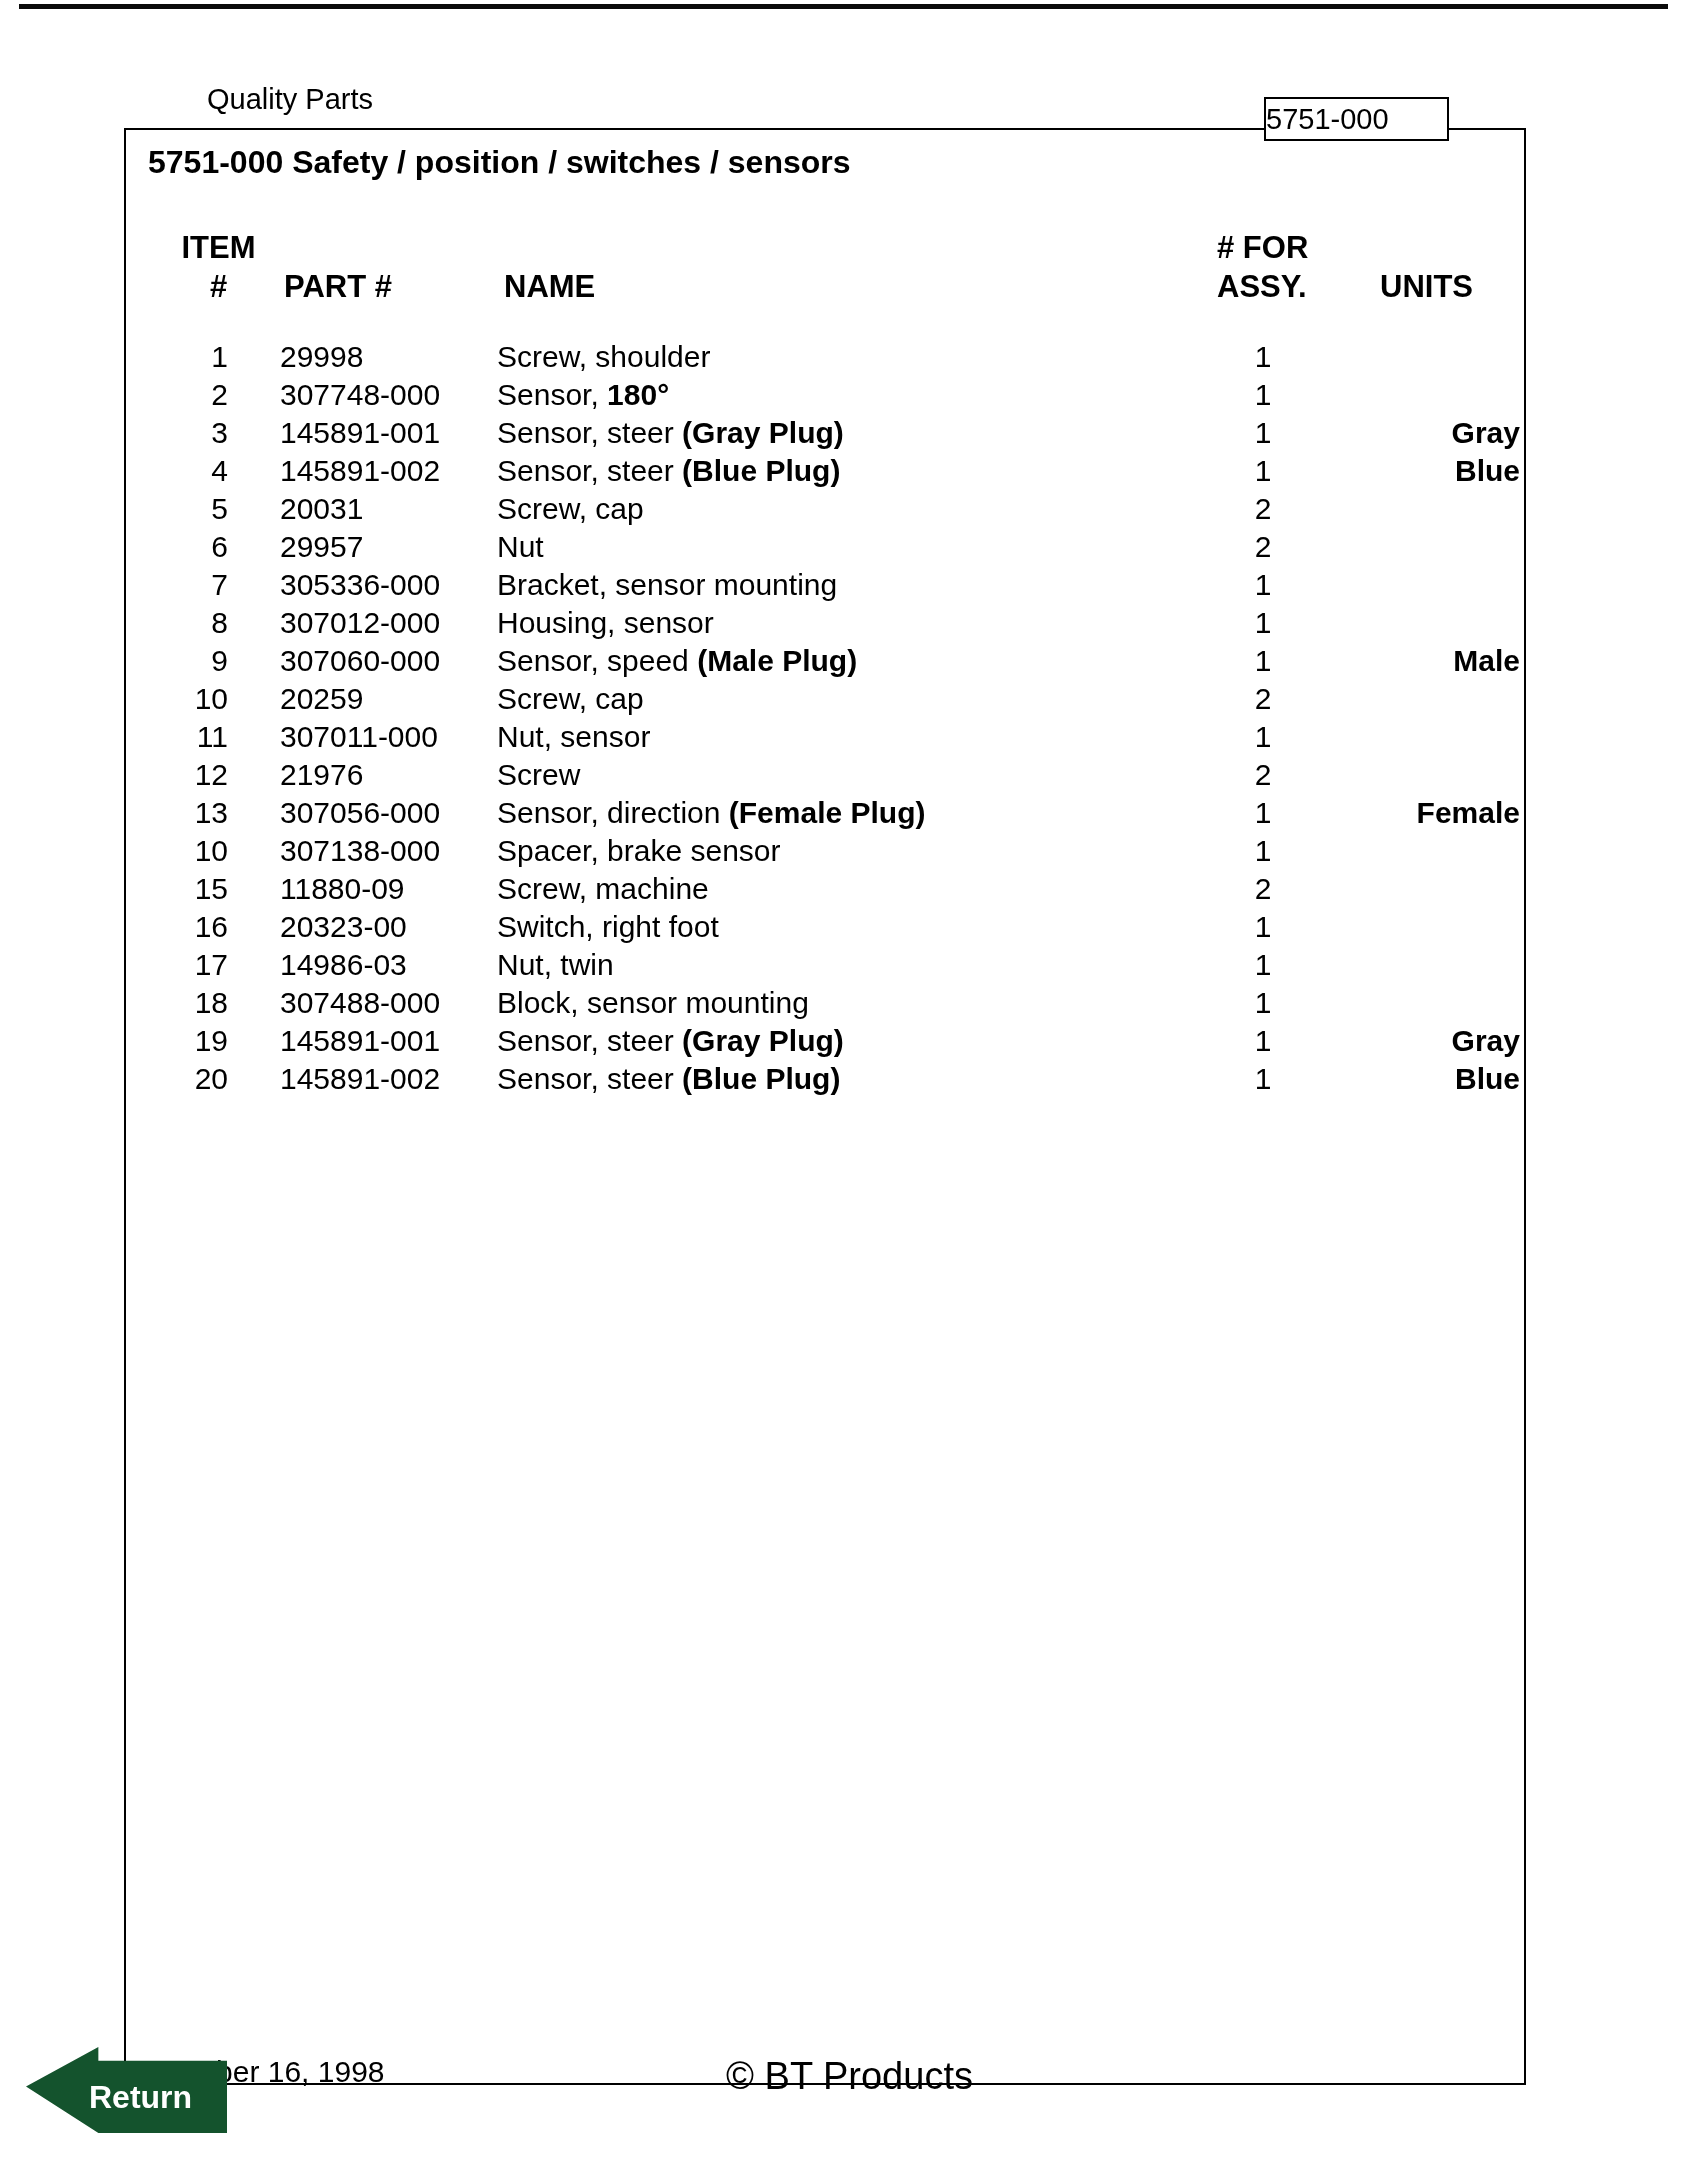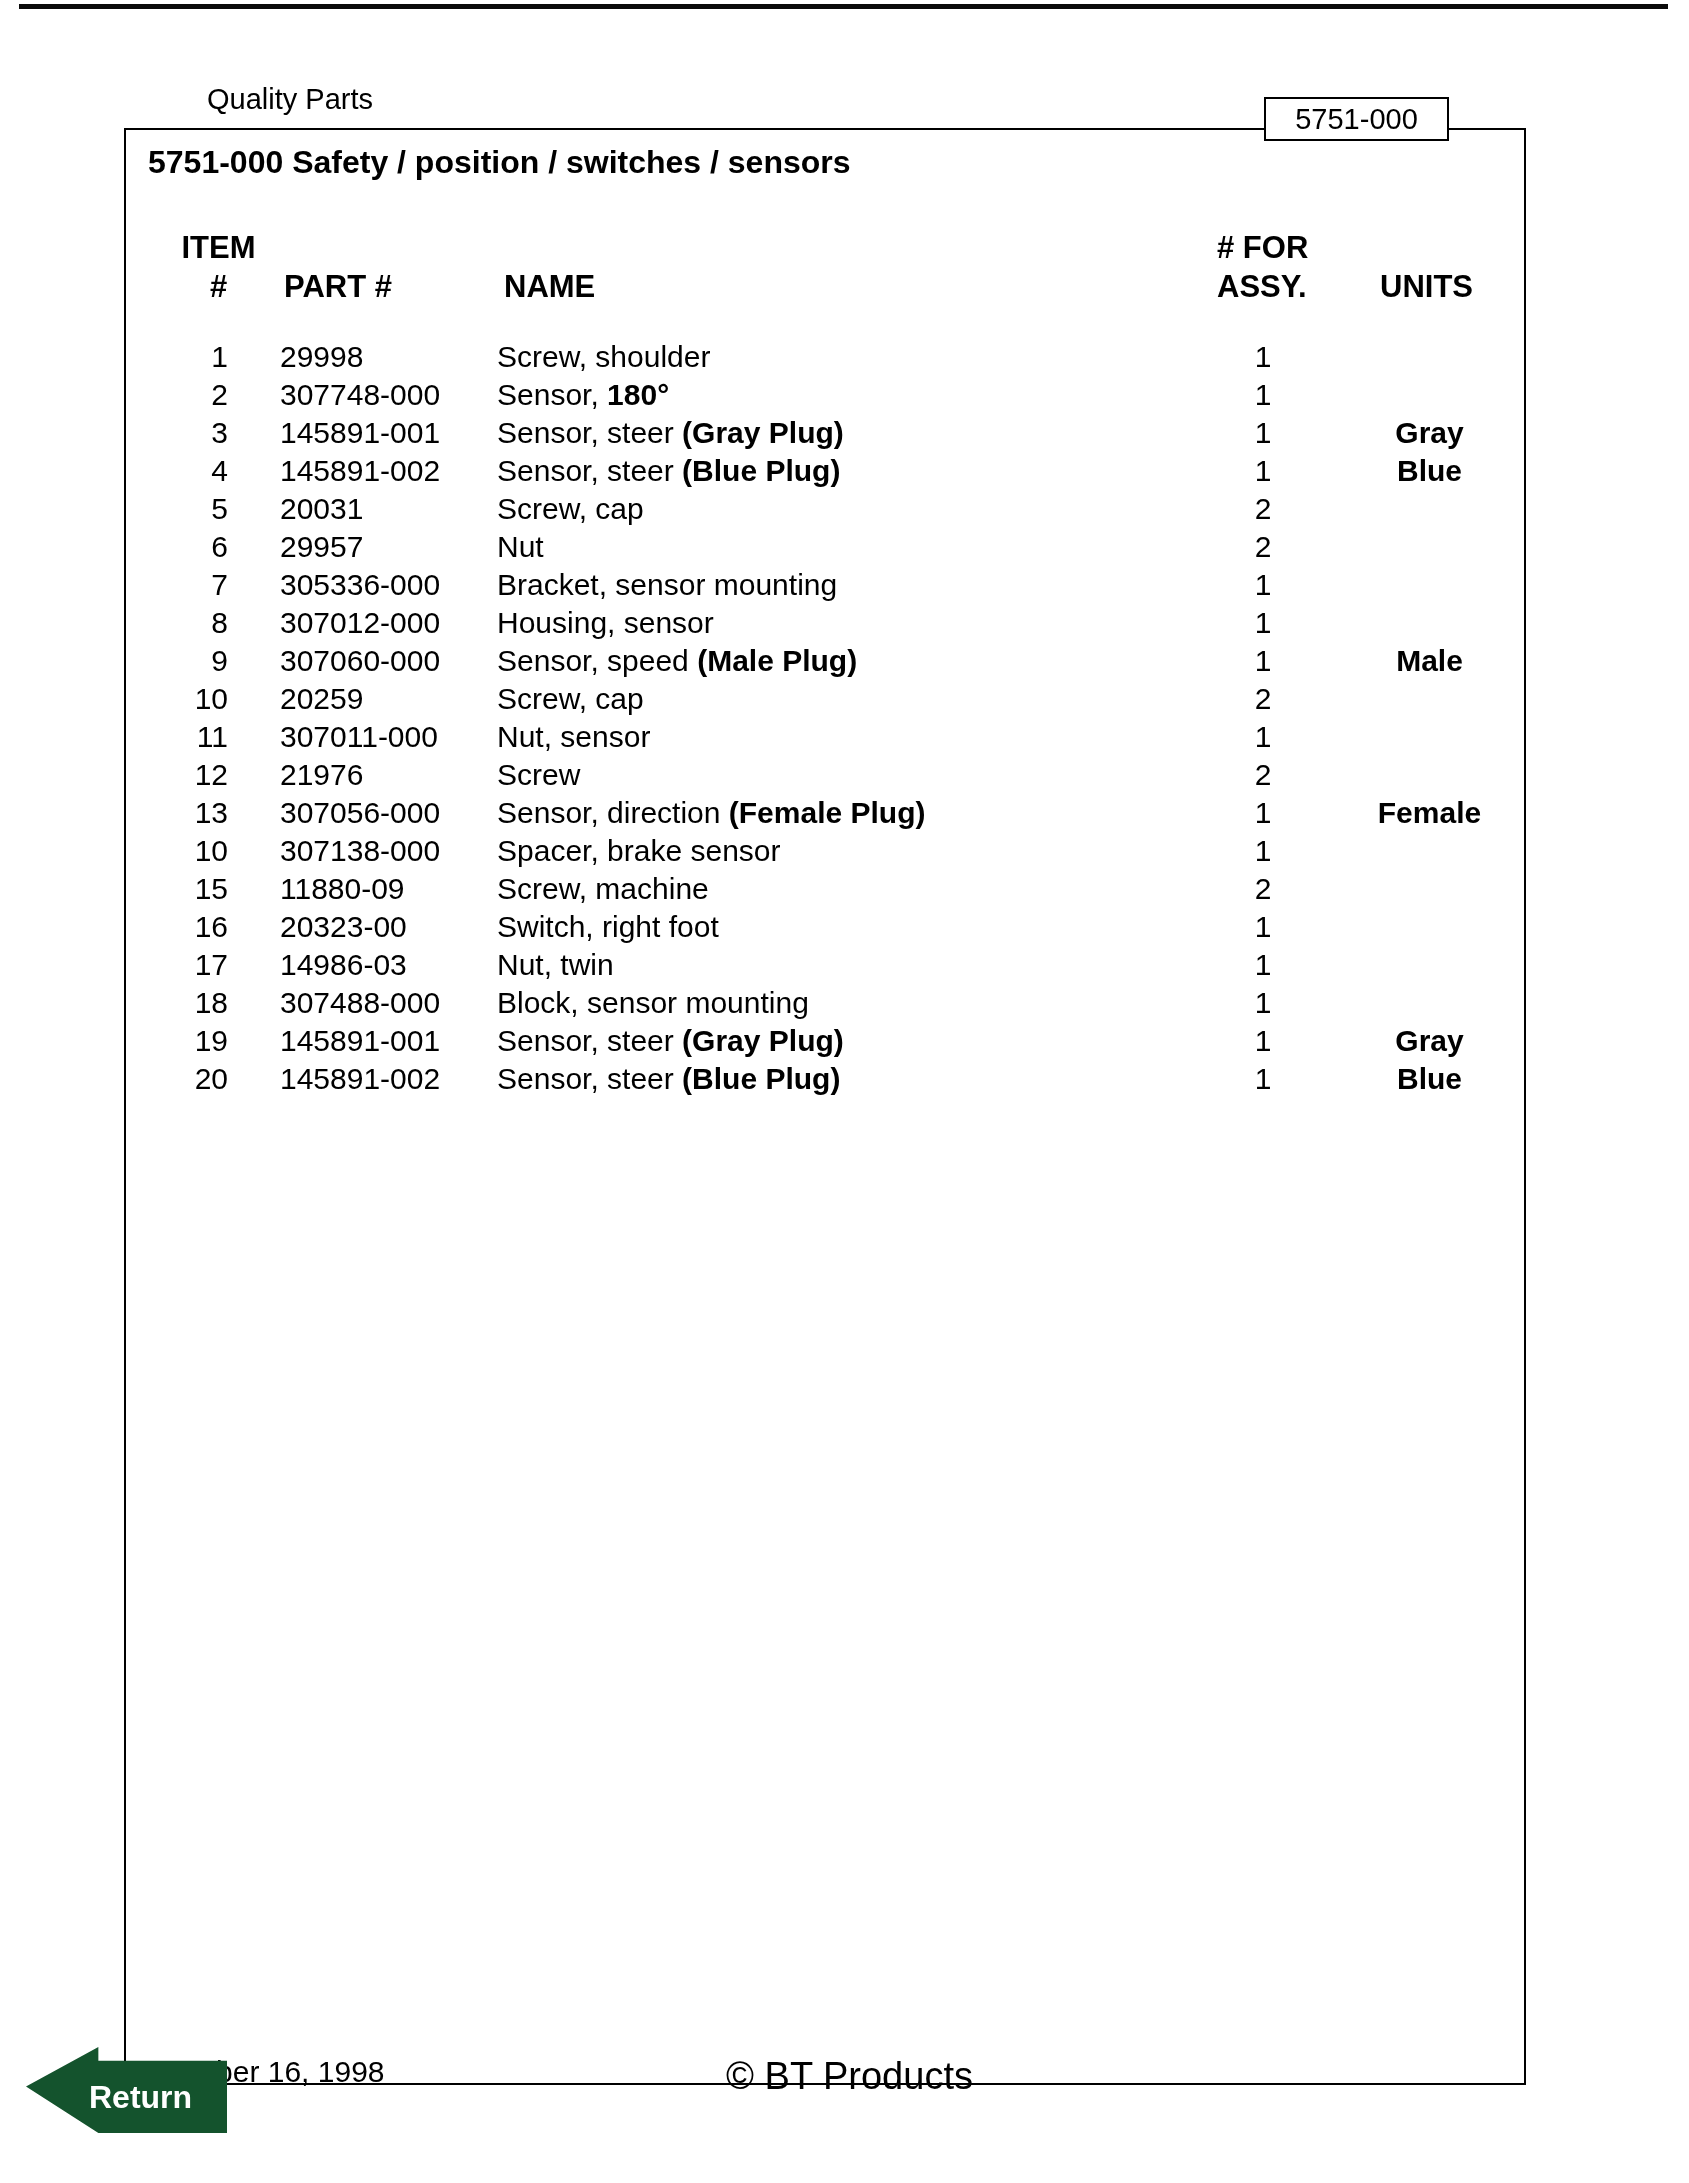--- a/index.html
+++ b/index.html
@@ -21,21 +21,21 @@
   .brand {
     left:207px; top:83px;
     font-size:29px;
   }
 
   .doc-number-box {
     left:1264px; top:97px; width:185px; height:44px;
     border:2.1px solid #000;
     background:#fff;
     z-index:2;
-    display:flex; align-items:center; justify-content:center;
+    display:flex; align-items:center; justify-content:flex-start;
     font-size:29px;
   }
 
   .main-box {
     left:124px; top:128px; width:1402px; height:1957px;
     border:2.1px solid #000;
     z-index:1;
   }
 
   .page-title {
@@ -57,21 +57,21 @@
   .row {
     display:flex;
     height:38px; line-height:38px;
     font-size:30px;
     white-space:nowrap;
   }
   .c-item  { width:104px;  text-align:right; }
   .c-part  { width:207px;  margin-left:52px; }
   .c-name  { width:690px; margin-left:10px; }
   .c-assy  { width:152px;  text-align:center; }
-  .c-units { width:181px;  text-align:center; font-weight:bold; }
+  .c-units { width:181px;  text-align:right; font-weight:bold; }
   .name-bold { font-weight:bold; }
 
   .footer-date { left:121px;  top:2055px; font-size:30px; z-index:2; }
   .footer-copy { left:726px; top:2055px; font-size:38px; z-index:2; }
 
   .return-btn {
     left:26px; top:2047px; width:201px; height:86px;
     background:#14532d;
     clip-path: polygon(0% 46%, 36% 0%, 36% 16%, 100% 16%, 100% 100%, 36% 100%);
     z-index:3;

